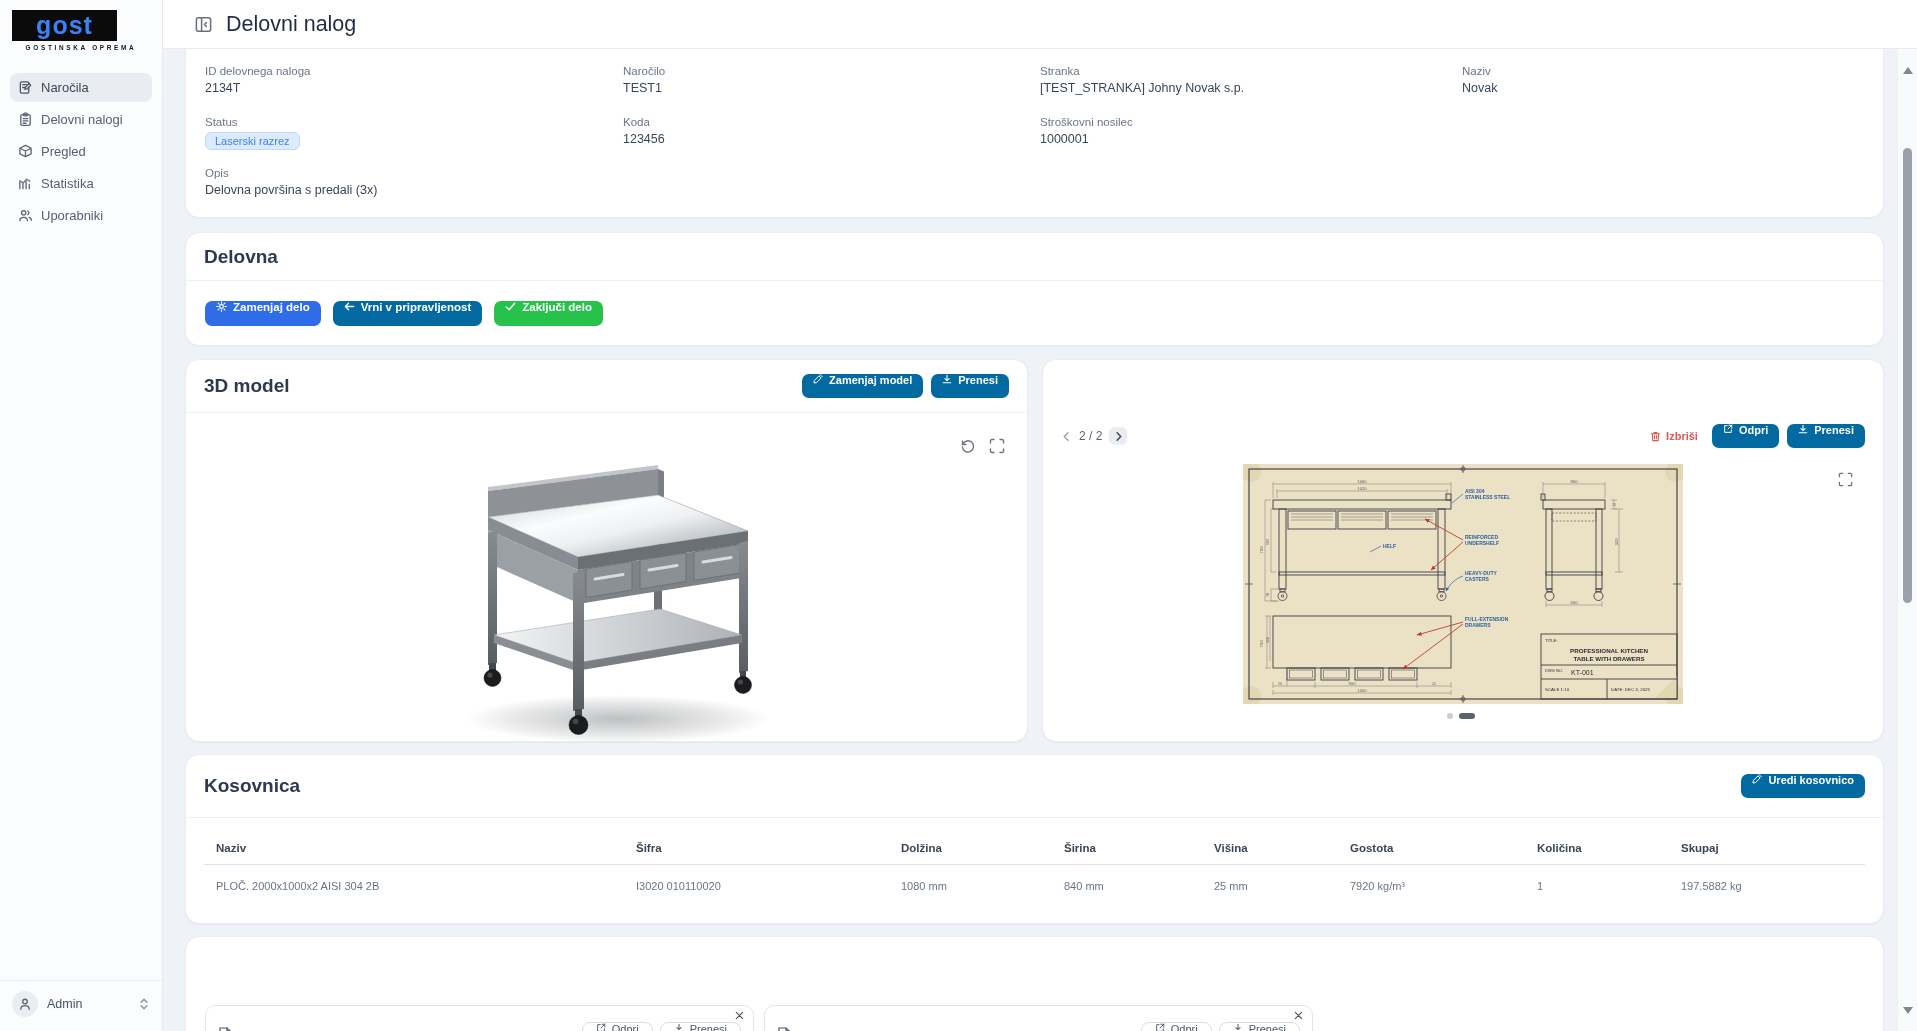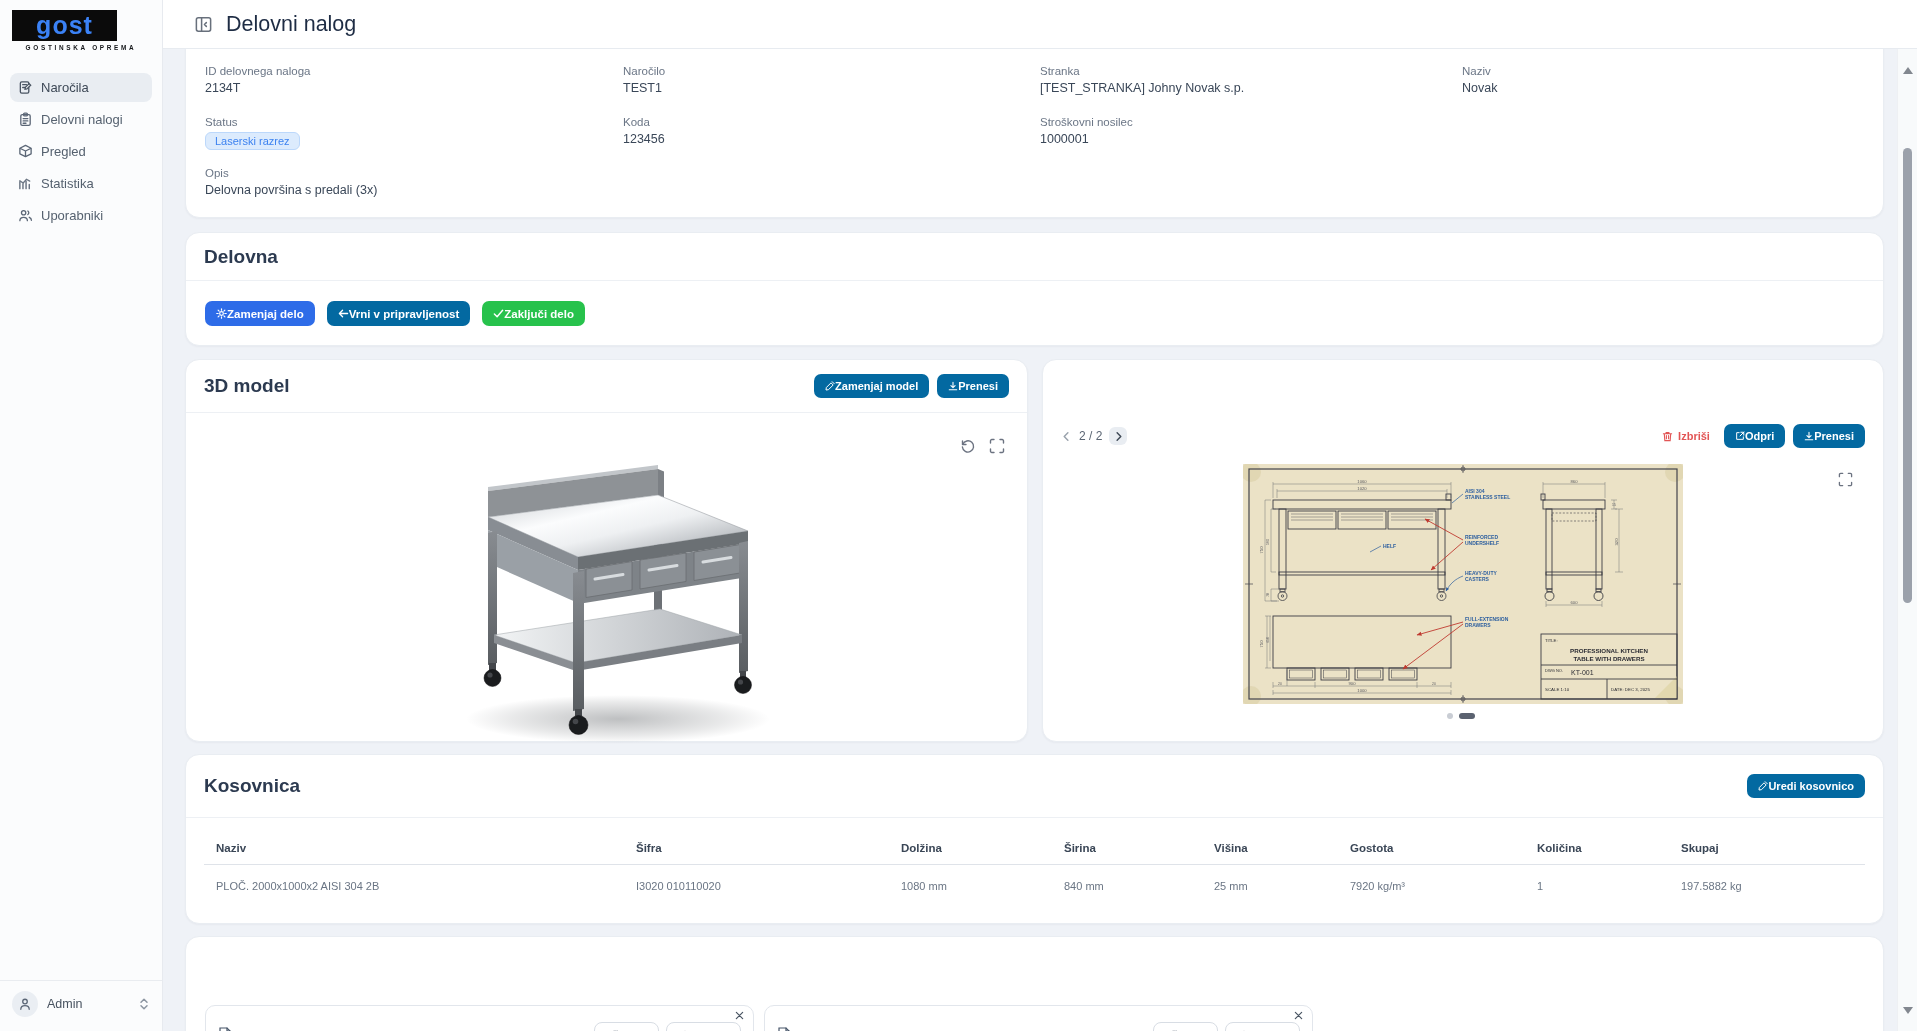--- a/index.html
+++ b/index.html
@@ -21,21 +21,21 @@
   
   .topbar{position:fixed;left:163px;top:0;width:1754px;height:49px;background:#fff;border-bottom:1px solid #e7ebf0;display:flex;align-items:center;padding-left:31px;z-index:4}
   .topbar-title{margin-left:13px;font-size:21.5px;font-weight:400;color:#1e2c44}
   
   .content{position:absolute;left:163px;top:49px;width:1734px;height:982px;overflow:hidden}
   .card{position:absolute;background:#fff;border:1px solid #e9edf2;border-radius:14px;box-shadow:0 1px 2px rgba(16,24,40,.04)}
   .card-h{display:flex;align-items:center;padding:0 18px;height:53px;border-bottom:1px solid #edf0f4}
   .card-title{font-size:19px;font-weight:600;color:#2c3a50}
   .h-actions{margin-left:auto;display:flex;gap:8px;align-items:center}
   
-  .btn{display:inline-flex;align-items:center;border:none;border-radius:7px;font-size:11px;font-weight:600;color:#fff;padding:0 11px;height:24px;cursor:pointer;white-space:nowrap}
+  .btn{display:inline-flex;align-items:flex-start;gap:6px;border:none;border-radius:7px;font-size:11px;font-weight:600;color:#fff;padding:0 11px;height:24px;cursor:pointer;white-space:nowrap}
   .btn-blue{background:#2e6ce8}
   .btn-gray{background:#0369a1}
   .btn-green{background:#27c24c}
   .btn-lg{height:25px;font-size:11.5px}
   .btn-outline{background:#fff;border:1px solid #d8dde4;color:#4b5766;height:26px;border-radius:8px;font-weight:400;padding:0 13px}
   .btn-ghost-red{display:inline-flex;align-items:center;gap:5px;background:none;border:none;color:#e25555;font-size:11px;font-weight:600;cursor:pointer}
   
   .field{position:absolute}
   .f-label{font-size:11.5px;color:#6b7686}
   .f-value{margin-top:4px;font-size:12.5px;font-weight:500;color:#3a4758}

